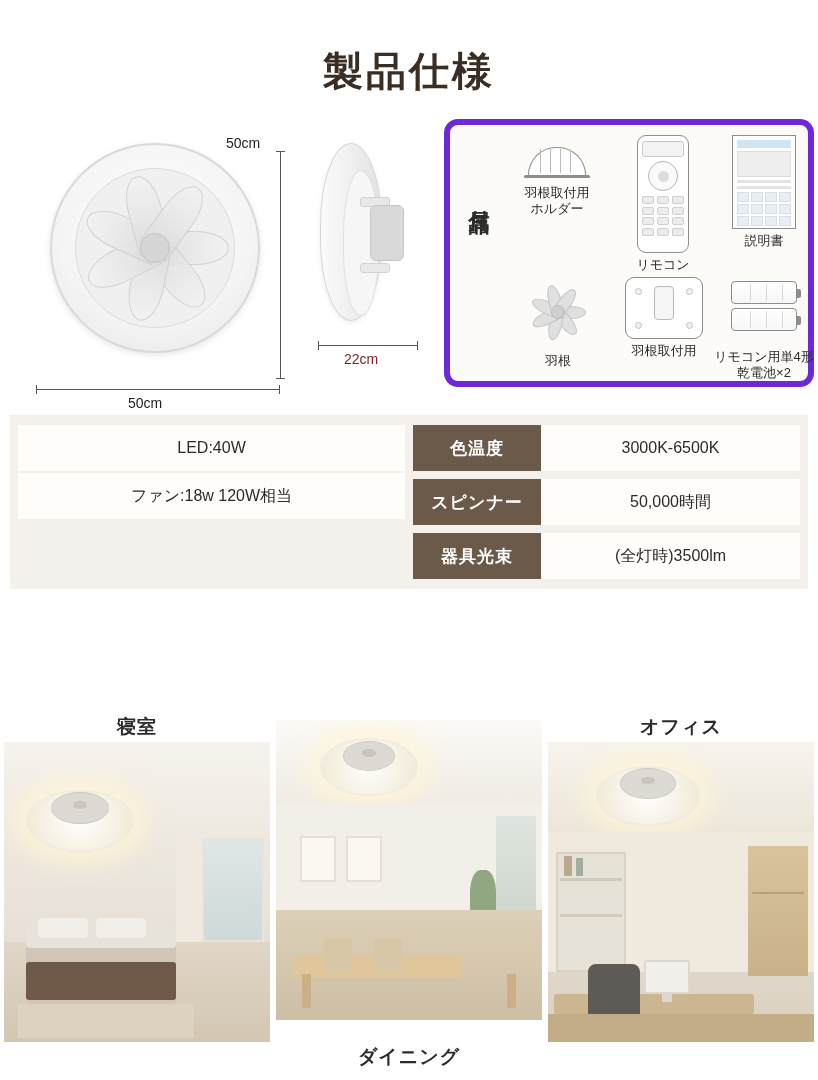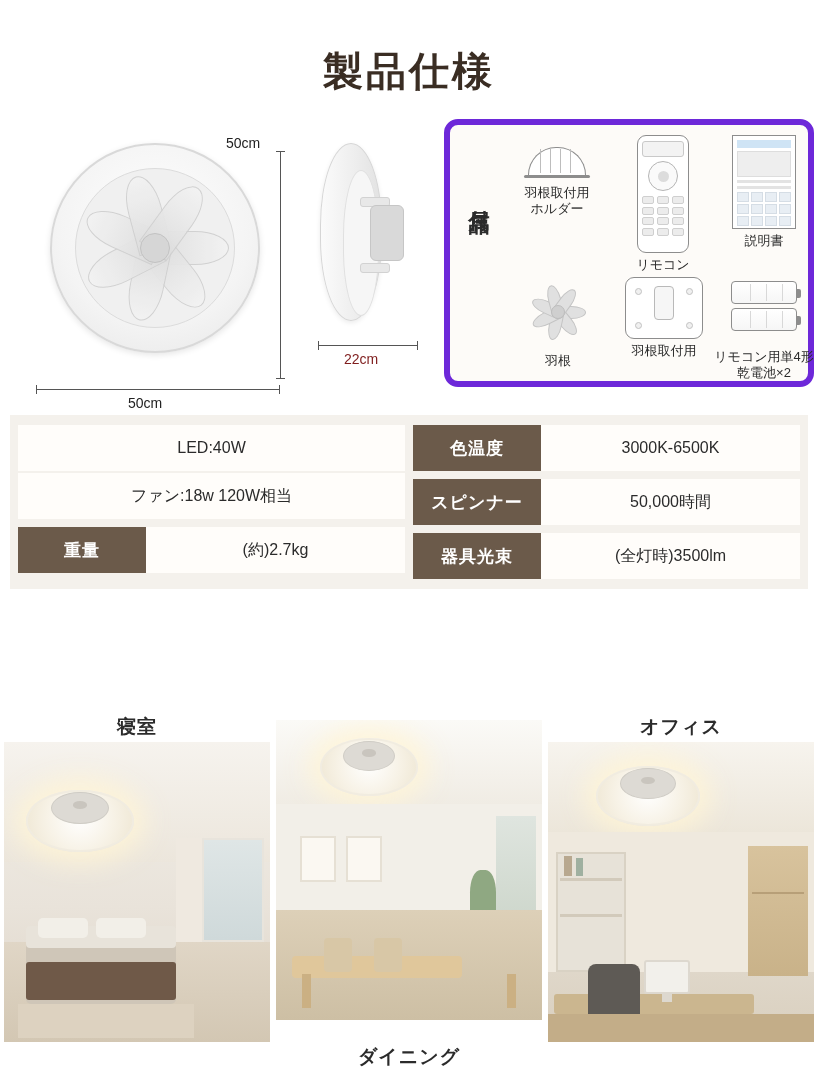--- a/index.html
+++ b/index.html
@@ -561,24 +561,20 @@
 
 <div class="spec-wrap">
 
   <div class="spec-col">
     <div class="spec-row tall">
       <div class="spec-value-split">
         <div>LED:40W</div>
         <div>ファン:18w 120W相当</div>
       </div>
     </div>
-    <div class="spec-row">
-      <div class="spec-label">重量</div>
-      <div class="spec-value">(約)2.7kg</div>
-    </div>
   </div>
 
   <div class="spec-col">
     <div class="spec-row">
       <div class="spec-label">色温度</div>
       <div class="spec-value">3000K-6500K</div>
     </div>
     <div class="spec-row">
       <div class="spec-label">スピンナー</div>
       <div class="spec-value">50,000時間</div>

